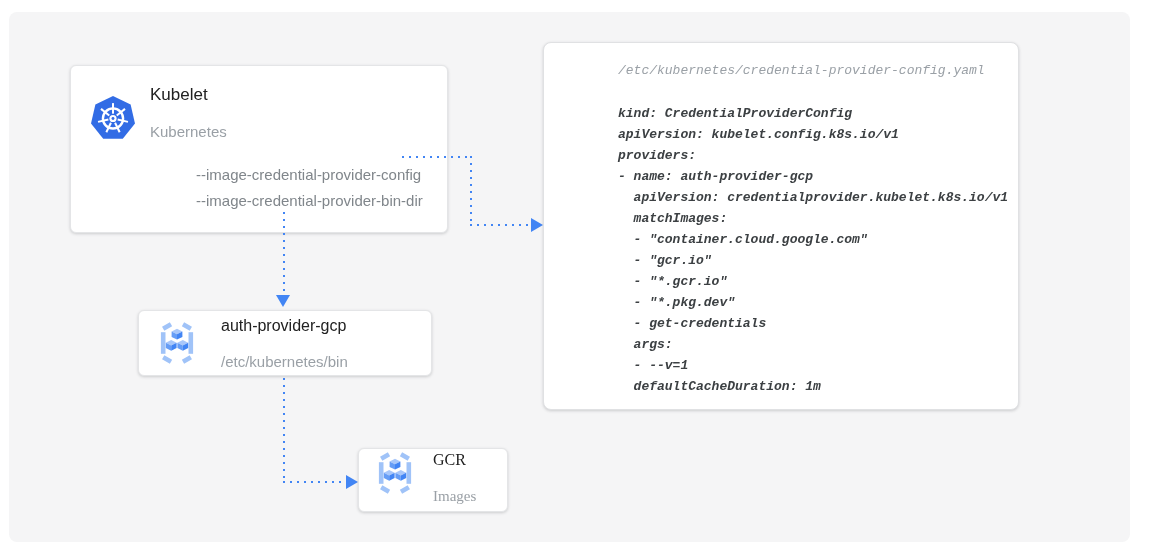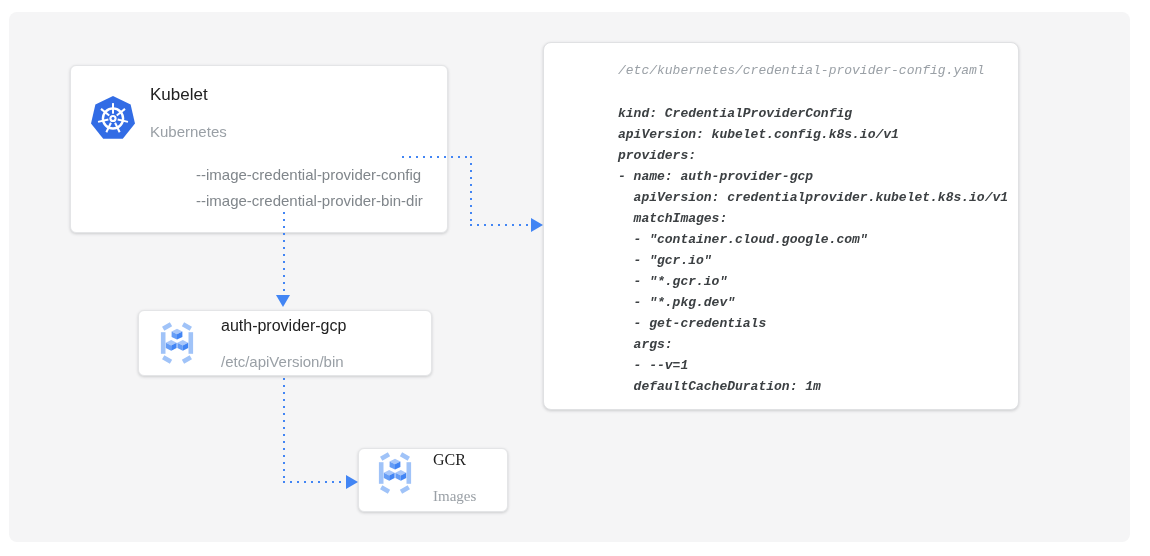--- a/index.html
+++ b/index.html
@@ -111,21 +111,21 @@
         <polygon points="9.1,10.5 11.8,11.85 9.1,13.2 6.4,11.85" fill="#A8C7FA"></polygon>
         <polygon points="6.4,11.85 9.1,13.2 9.1,15.9 6.4,14.55" fill="#669DF6"></polygon>
         <polygon points="11.8,11.85 9.1,13.2 9.1,15.9 11.8,14.55" fill="#4285F4"></polygon>
         <polygon points="14.9,10.5 17.6,11.85 14.9,13.2 12.2,11.85" fill="#A8C7FA"></polygon>
         <polygon points="12.2,11.85 14.9,13.2 14.9,15.9 12.2,14.55" fill="#669DF6"></polygon>
         <polygon points="17.6,11.85 14.9,13.2 14.9,15.9 17.6,14.55" fill="#4285F4"></polygon>
       </g>
     </svg>
     <div>
       <div class="small-title">auth-provider-gcp</div>
-      <div class="node-sub">/etc/apiVersion/bin</div>
+      <div class="node-sub">/etc/kubernetes/bin</div>
     </div>
   </div>
 
   <div class="card gcr-card">
     <svg class="icon48" viewBox="0 0 24 24">
       <g fill="none" stroke="#A0C3F8" stroke-width="2.3">
         <path d="M9 2.6 L5.1 4.85"></path>
           <path d="M5.1 6.6 L5.1 17.4"></path>
           <path d="M5.1 19.15 L9 21.4"></path>
         <path d="M15 2.6 L18.9 4.85"></path>

